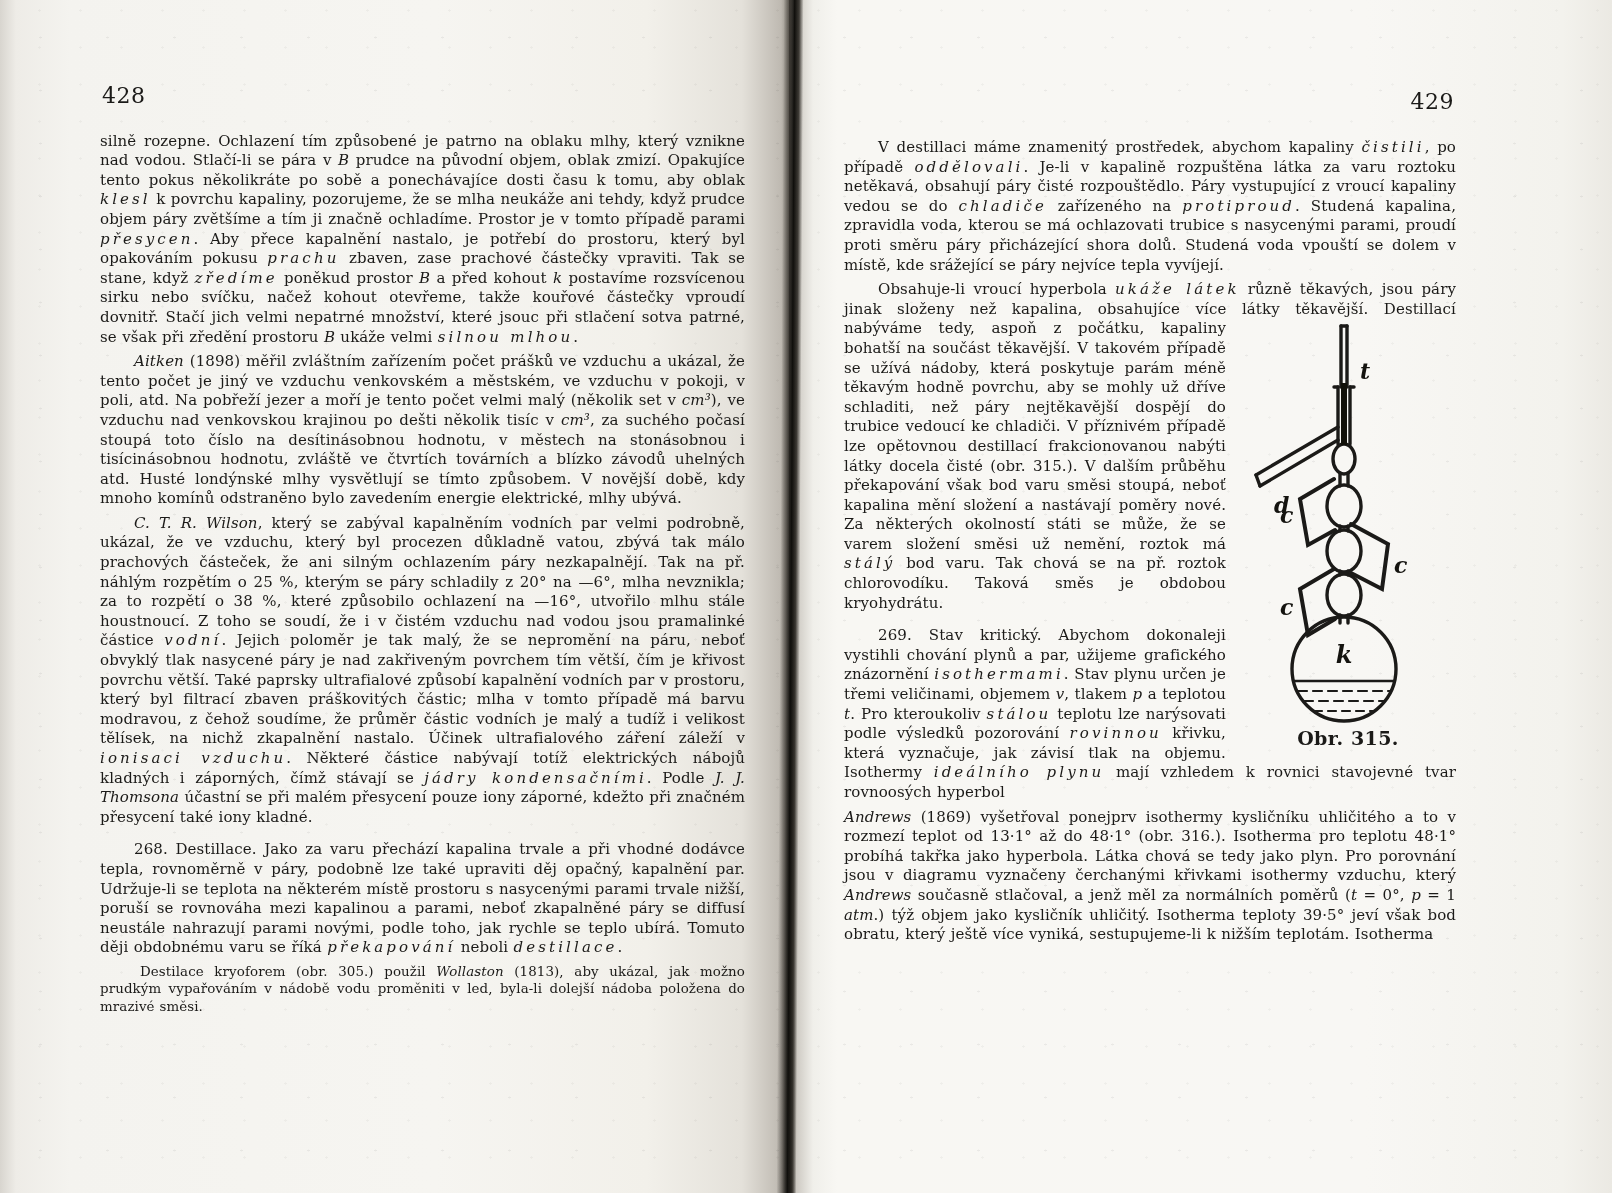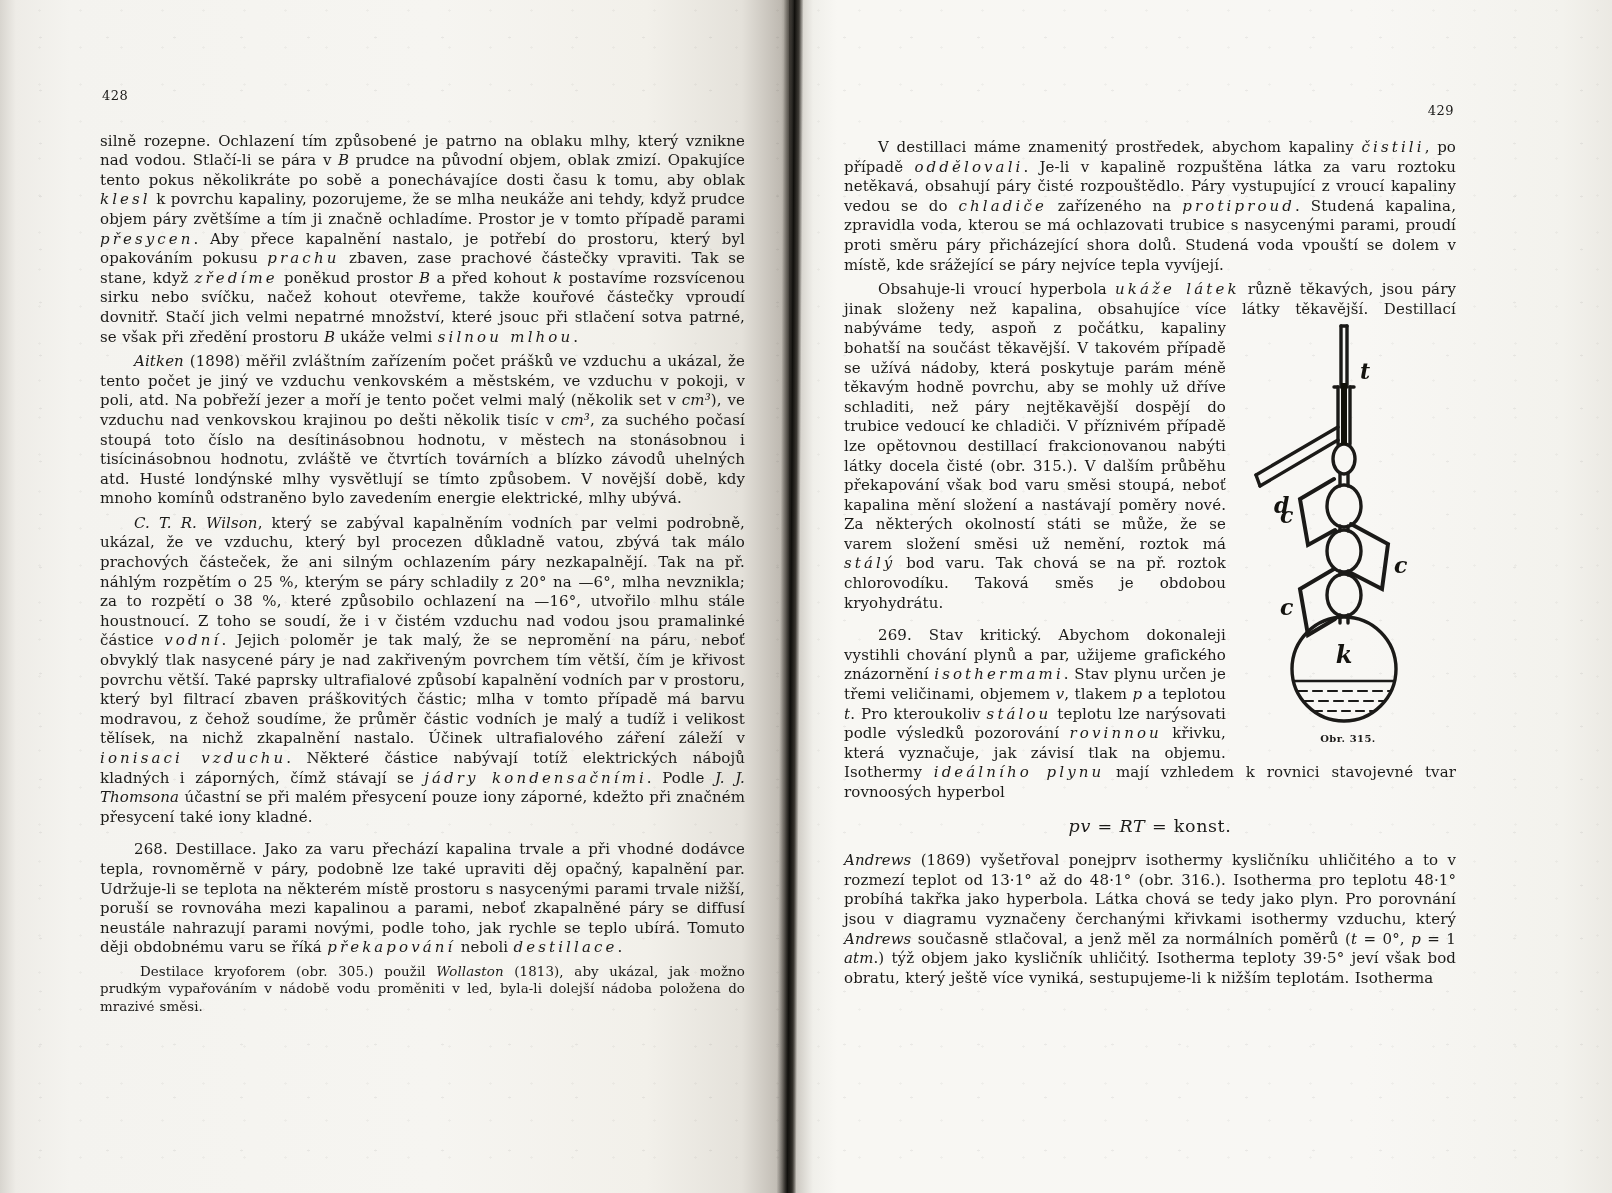--- a/index.html
+++ b/index.html
@@ -17,37 +17,37 @@
     background:linear-gradient(90deg,rgba(25,22,18,0) 0%,rgba(25,22,18,.5) 30%,#100f0c 55%,rgba(35,32,27,.85) 78%,rgba(70,65,58,0) 100%);
     transform:skewX(-0.35deg);}
   .speckles{position:absolute;inset:0;opacity:.55;pointer-events:none;
     background-image:radial-gradient(rgba(40,38,34,.12) 1px,transparent 1.4px),radial-gradient(rgba(40,38,34,.08) 1px,transparent 1.4px);
     background-size:67px 53px,41px 37px;background-position:7px 11px,19px 29px;}
 
   .page{position:absolute;}
   .page-left{left:100px;top:86px;width:645px;}
   .page-right{left:844px;top:88px;width:612px;}
 
-  .pagenum{font-size:13px;letter-spacing:.5px;}
+  .pagenum{font-size:22px;letter-spacing:.5px;}
   .pn-left{margin:0 0 26px 2px;}
-  .pn-right{position:absolute;top:13px;right:2px;}
+  .pn-right{position:absolute;top:4px;right:2px;}
   .page-right .bodywrap{padding-top:50px;}
 
   .body-text{font-size:15px;line-height:19.6px;text-align:justify;letter-spacing:.1px;word-spacing:.5px;}
   .para{margin:0 0 5px 0;text-indent:34px;}
   .para.noindent{text-indent:0;}
   .para.gapbig{margin-top:13px;}
   .para.petit{font-size:13.4px;line-height:17.4px;text-indent:40px;}
   .it{font-style:italic;}
   .bd{font-weight:normal;}
   .sp{letter-spacing:3.1px;font-style:italic;}
 
   .fig-float{float:right;width:216px;margin:4px 0 6px 14px;text-align:center;text-indent:0;}
   .fig-float svg{display:block;margin:0 auto;}
-  .fig-cap-title{display:block;font-weight:bold;font-size:10px;margin-top:4px;letter-spacing:.4px;}
+  .fig-cap-title{display:block;font-weight:bold;font-size:19px;margin-top:4px;letter-spacing:.4px;}
   .fig-cap{display:block;font-weight:bold;font-size:14px;line-height:18px;width:160px;margin:1px auto 0;}
 
   .equation{text-align:center;font-size:17.5px;margin:14px 0 15px 0;letter-spacing:.6px;}
 </style>
 </head>
 <body>
 
 <div class="scan">
   <div class="leaf leaf-left"></div>
   <div class="leaf leaf-right"></div>
@@ -116,17 +116,16 @@
               <text x="32" y="200">c</text>
               <text x="146" y="250">c</text>
               <text x="32" y="292">c</text>
               <text x="96" y="340" text-anchor="middle" font-size="24">k</text>
             </g>
           </svg>
           <span class="fig-cap-title">Obr. 315.</span>
         </span><span><span>Destillací nabýváme tedy, aspoň z počátku, kapaliny bohatší na součást těkavější. V takovém případě se užívá nádoby, která poskytuje parám méně těkavým hodně povrchu, aby se mohly už dříve schladiti, než páry nejtěkavější dospějí do trubice vedoucí ke chladiči. V příznivém případě lze opětovnou destillací frakcionovanou nabýti látky docela čisté (obr. 315.). V dalším průběhu překapování však bod varu směsi stoupá, neboť kapalina mění složení a nastávají poměry nové. Za některých okolností státi se může, že se varem složení směsi už nemění, roztok má </span><span class="sp">stálý</span><span> bod varu. Tak chová se na př. roztok chlorovodíku. Taková směs je obdobou kryohydrátu.</span></span>
       </p>
       <p class="para gapbig"><span class="bd">269. Stav kritický.</span><span> Abychom dokonaleji vystihli chování plynů a par, užijeme grafického znázornění </span><span class="sp">isothermami</span><span>. Stav plynu určen je třemi veličinami, objemem </span><span class="it">v</span><span>, tlakem </span><span class="it">p</span><span> a teplotou </span><span class="it">t</span><span>. Pro kteroukoliv </span><span class="sp">stálou</span><span> teplotu lze narýsovati podle výsledků pozorování </span><span class="sp">rovinnou</span><span> křivku, která vyznačuje, jak závisí tlak na objemu. Isothermy </span><span class="sp">ideálního plynu</span><span> mají vzhledem k rovnici stavojevné tvar rovnoosých hyperbol</span></p>
-      <div class="equation"><span class="it">pv</span><span> = </span><span class="it">RT</span><span> = konst.</span></div>
       <p class="para noindent"><span class="it">Andrews</span><span> (1869) vyšetřoval ponejprv isothermy kysličníku uhličitého a to v rozmezí teplot od 13·1° až do 48·1° (obr. 316.). Isotherma pro teplotu 48·1° probíhá takřka jako hyperbola. Látka chová se tedy jako plyn. Pro porovnání jsou v diagramu vyznačeny čerchanými křivkami isothermy vzduchu, který </span><span class="it">Andrews</span><span> současně stlačoval, a jenž měl za normálních poměrů (</span><span class="it">t</span><span> = 0°, </span><span class="it">p</span><span> = 1 </span><span class="it">atm</span><span>.) týž objem jako kysličník uhličitý. Isotherma teploty 39·5° jeví však bod obratu, který ještě více vyniká, sestupujeme-li k nižším teplotám. Isotherma</span></p>
     </div>
   </div>
 </div>
 
 </body></html>

